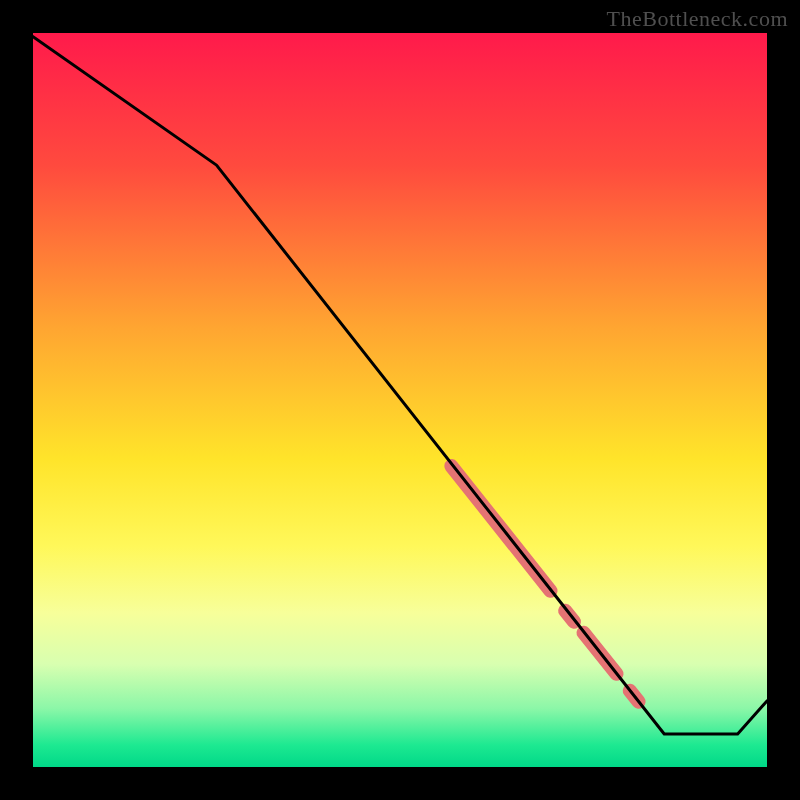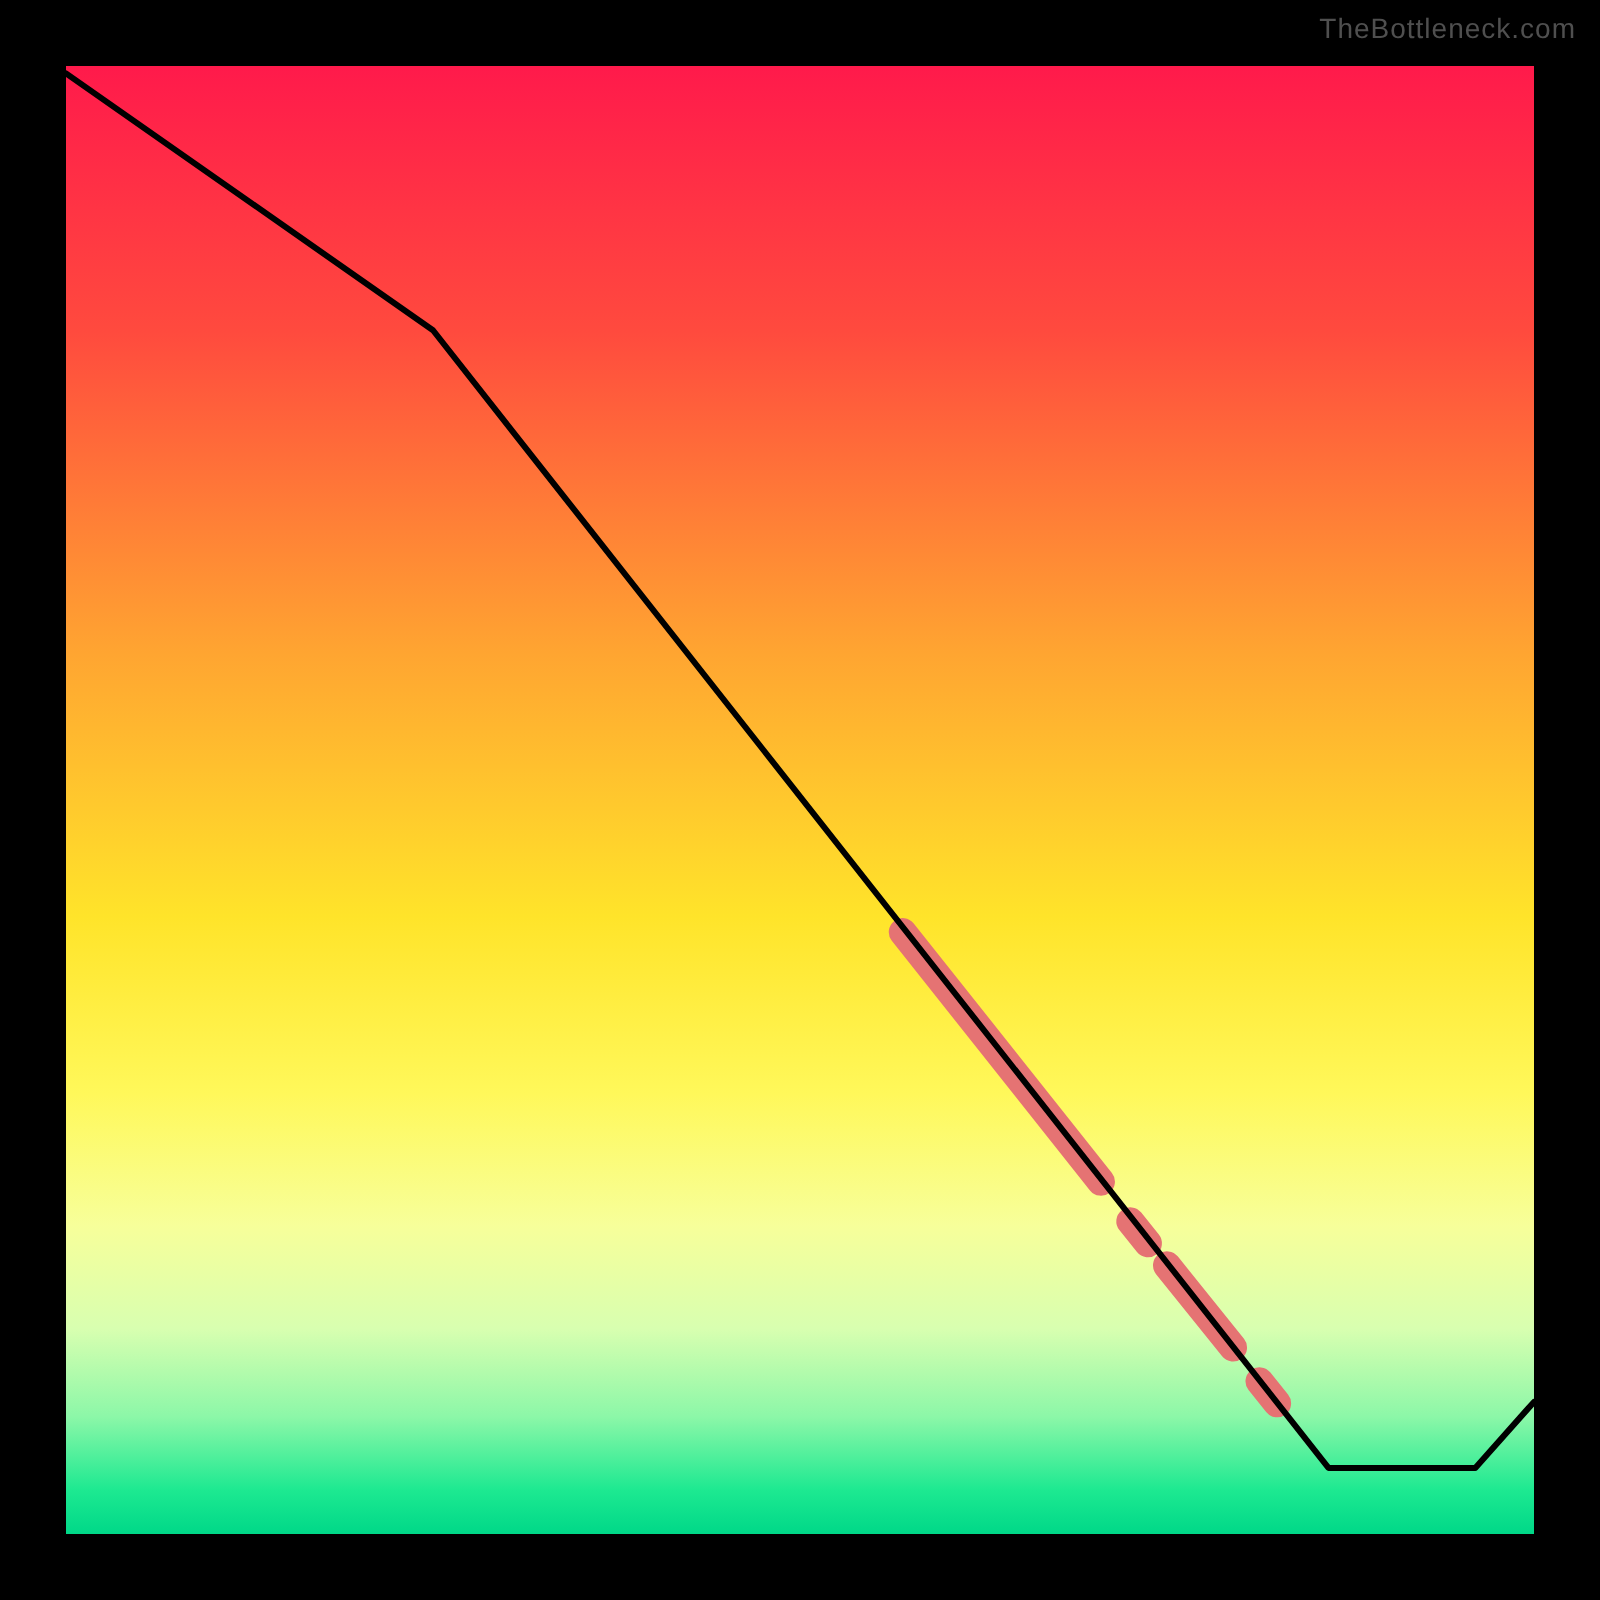--- a/index.html
+++ b/index.html
@@ -7,22 +7,22 @@
   .stage {
     position: relative;
     width: 800px;
     height: 800px;
     background: #000;
   }
   .watermark {
     position: absolute;
     top: 6px;
     right: 12px;
-    font-family: Liberation Sans, sans-serif;
-    font-size: 14px;
+    font-family: Liberation Serif, serif;
+    font-size: 22px;
     color: #4f4f4f;
     letter-spacing: 0.5px;
     user-select: none;
   }
   .plot {
     position: absolute;
     left: 33px;
     top: 33px;
     width: 734px;
     height: 734px;

